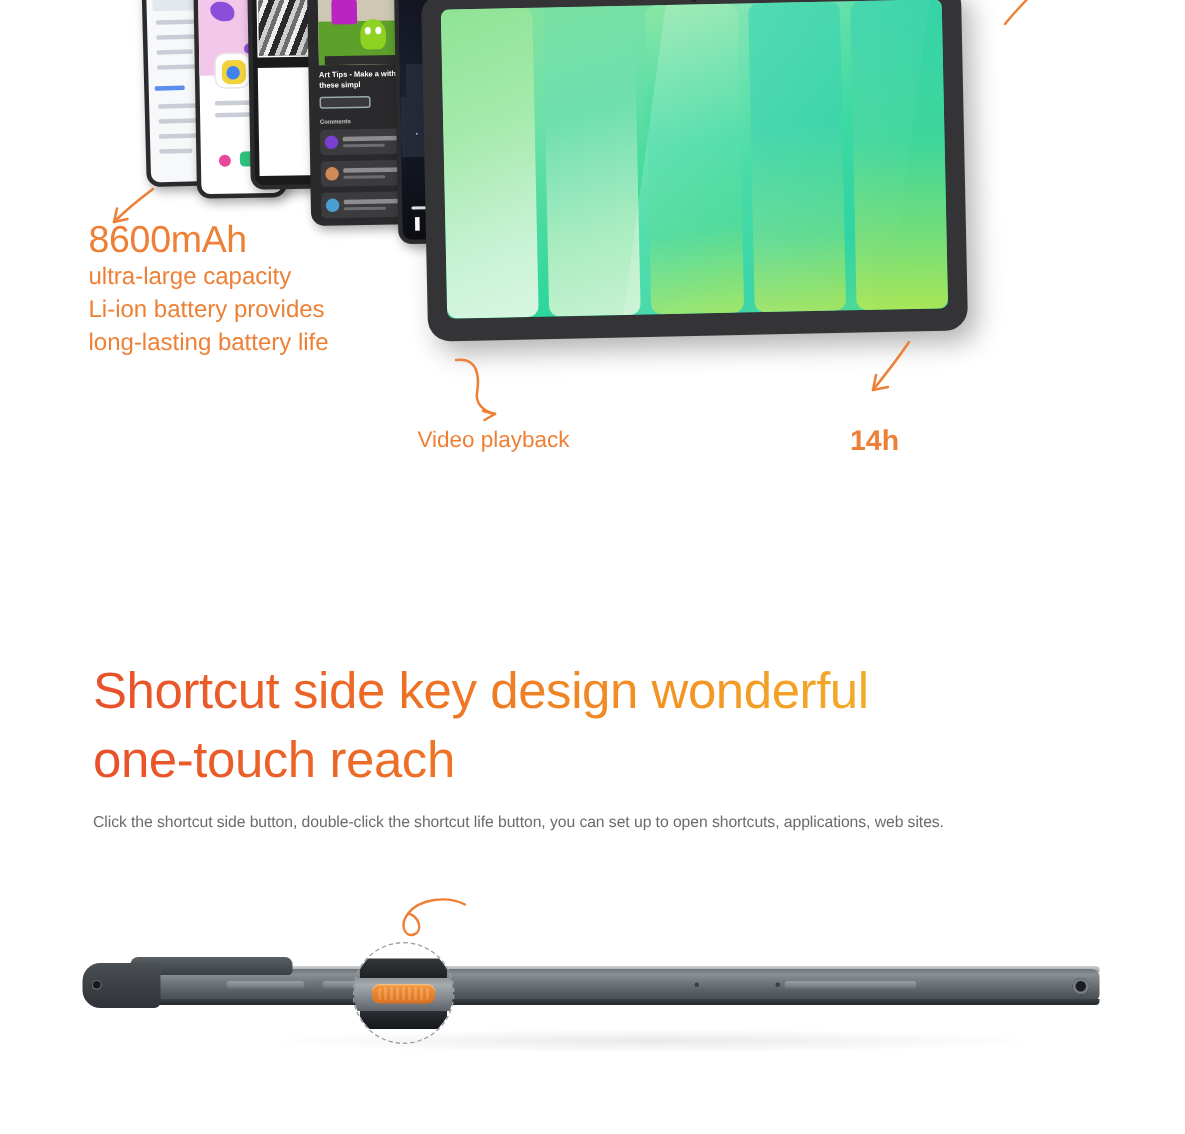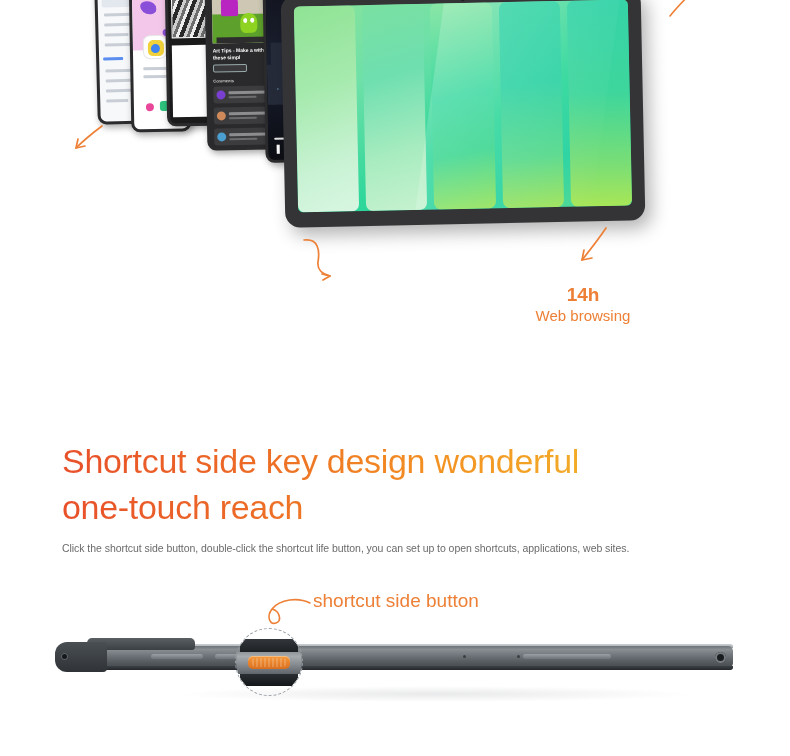--- a/index.html
+++ b/index.html
@@ -294,51 +294,56 @@
 
     <svg class="arrow" style="left:630px;top:-14px;" width="70" height="40">
       <path d="M66 2 C58 10, 48 20, 40 30" stroke="#ED8036" stroke-width="1.6" fill="none" stroke-linecap="round"></path>
     </svg>
 
     <svg class="arrow" style="left:58px;top:124px;" width="60" height="40">
       <path d="M44 2 C36 8, 26 16, 18 24" stroke="#ED8036" stroke-width="1.7" fill="none" stroke-linecap="round"></path>
       <path d="M18 24 L27 22 M18 24 L20 15" stroke="#ED8036" stroke-width="1.7" fill="none" stroke-linecap="round"></path>
     </svg>
 
+    <div class="callout-battery">
+      <div class="big">8600mAh</div>
+      <div class="sub">ultra-large capacity</div>
+      <div class="sub">Li-ion battery provides</div>
+      <div class="sub">long-lasting battery life</div>
+    </div>
 
     <svg class="arrow" style="left:296px;top:236px;" width="60" height="52">
       <path d="M8 4 C22 2, 24 14, 22 26 C21 33, 26 38, 34 40" stroke="#ED8036" stroke-width="1.7" fill="none" stroke-linecap="round"></path>
       <path d="M34 40 L26 38 M34 40 L27 44" stroke="#ED8036" stroke-width="1.7" fill="none" stroke-linecap="round"></path>
     </svg>
 
     <div class="callout-12h">
+      <div class="sub">Video playback</div>
     </div>
 
     <svg class="arrow" style="left:562px;top:226px;" width="60" height="58">
       <path d="M44 2 C36 14, 28 24, 20 34" stroke="#ED8036" stroke-width="1.7" fill="none" stroke-linecap="round"></path>
       <path d="M20 34 L30 32 M20 34 L22 24" stroke="#ED8036" stroke-width="1.7" fill="none" stroke-linecap="round"></path>
     </svg>
 
     <div class="callout-14h">
       <div class="big">14h</div>
-      <div class="sub">Web browsing</div>
     </div>
   </div>
 
   <div class="section-shortcut">
 
     <div class="headline">Shortcut side key design wonderful
 one-touch reach</div>
     <div class="subline">Click the shortcut side button, double-click the shortcut life button, you can set up to open shortcuts, applications, web sites.</div>
 
     <svg class="arrow" style="left:258px;top:165px;" width="56" height="38">
       <path d="M52 8 C40 2, 22 4, 14 14 C8 22, 12 30, 18 28 C24 26, 22 16, 14 14" stroke="#ED8036" stroke-width="1.6" fill="none" stroke-linecap="round"></path>
     </svg>
 
-    <div class="shortcut-label">shortcut side button</div>
 
     <div class="device-side">
       <div class="blur-shadow"></div>
       <div class="dev-top-edge"></div>
       <div class="dev-body"></div>
       <div class="dev-bot-edge"></div>
       <div class="dev-campad"></div>
       <div class="dev-leftcap"></div>
       <div class="dev-slot s1"></div>
       <div class="dev-slot s2"></div>

